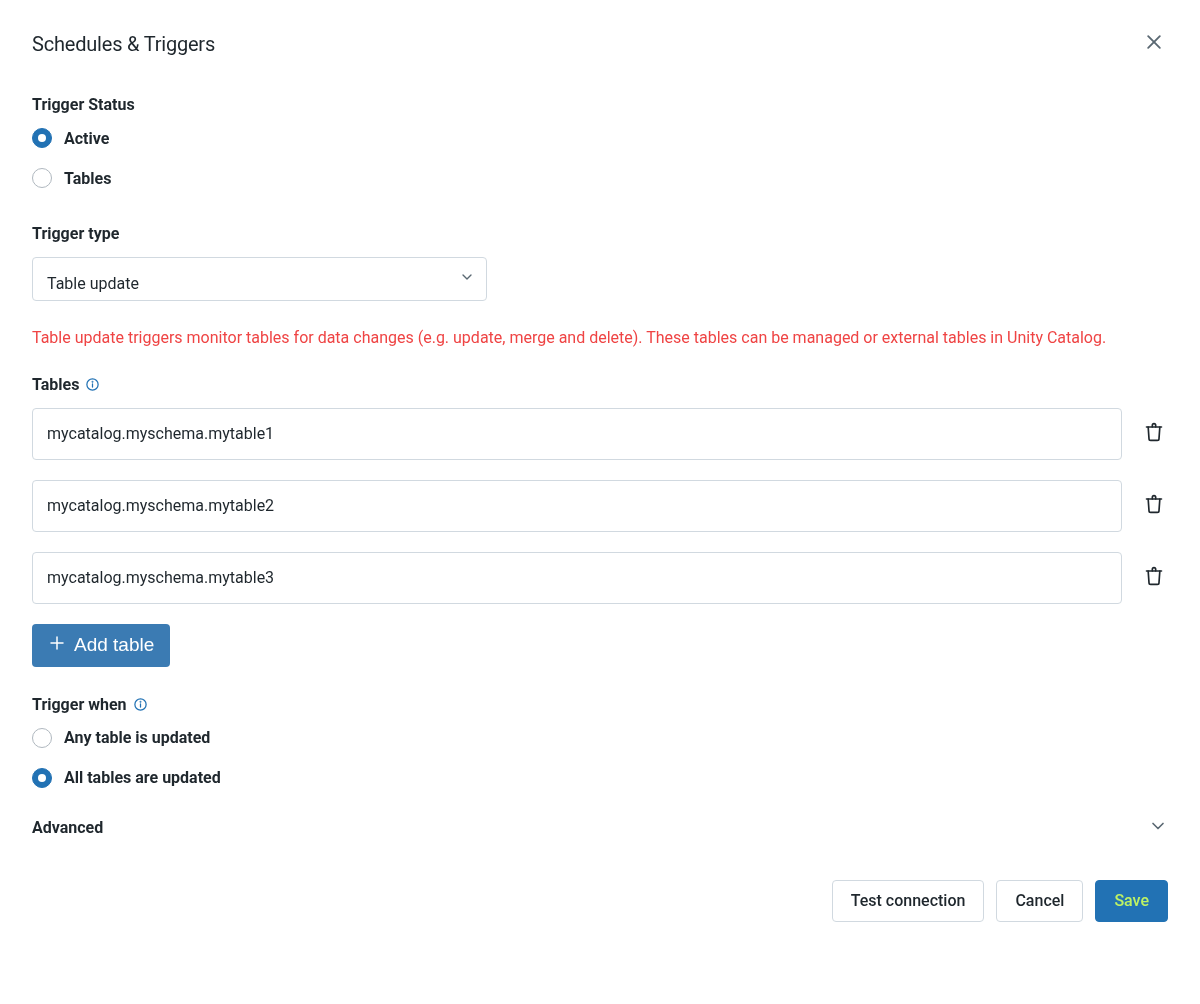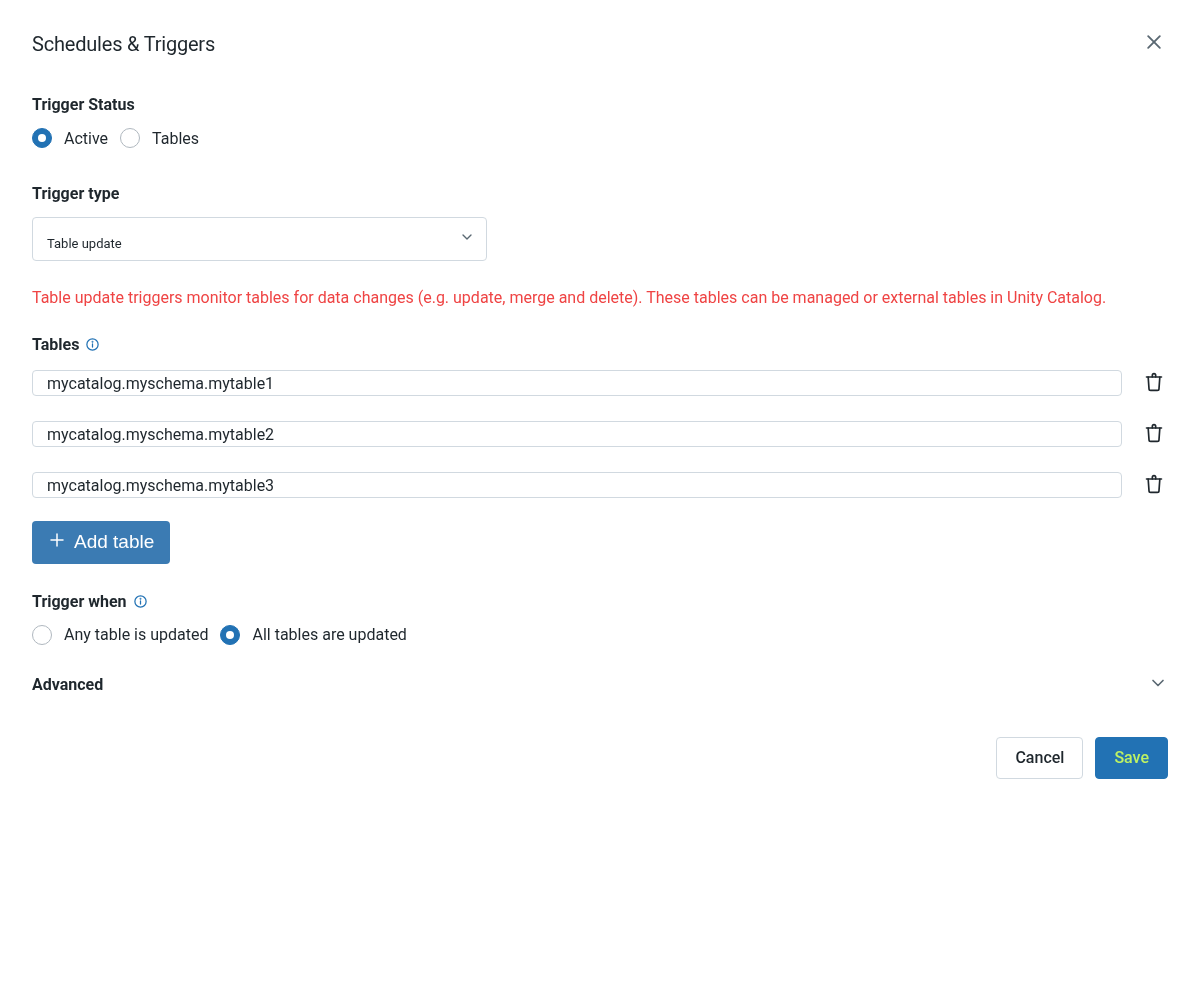--- a/index.html
+++ b/index.html
@@ -31,22 +31,24 @@
     .section-label {
       font-size: 16px;
       font-weight: 700;
       margin-bottom: 14px;
       display: flex;
       align-items: center;
       gap: 6px;
     }
     .radio-group {
       display: flex;
-      gap: 12px;
+      flex-direction: column;
+      gap: 20px;
       margin-bottom: 36px;
+      font-weight: bold;
     }
     .radio-option {
       display: flex;
       align-items: center;
       gap: 12px;
       cursor: pointer;
       font-size: 16px;
     }
     .radio-circle {
       width: 20px;
@@ -73,21 +75,21 @@
       position: relative;
       width: 455px;
       margin-bottom: 24px;
     }
     .select {
       width: 100%;
       height: 44px;
       border: 1px solid #D1D9E0;
       border-radius: 4px;
       padding: 8px 36px 0 14px;
-      font-size: 13px;
+      font-size: 16px;
       background: #fff;
       display: flex;
       align-items: center;
       cursor: pointer;
     }
     .select-chevron {
       position: absolute;
       right: 12px;
       top: 50%;
       transform: translateY(-50%);
@@ -110,21 +112,21 @@
       gap: 20px;
       margin-bottom: 20px;
     }
     .table-row {
       display: flex;
       align-items: center;
       gap: 18px;
     }
     .table-input {
       flex: 1;
-      height: 26px;
+      height: 52px;
       border: 1px solid #D1D9E0;
       border-radius: 4px;
       padding: 0 14px;
       font-size: 16px;
       font-family: inherit;
       color: #1F272D;
       background: #fff;
     }
     .trash-btn {
       background: none;
@@ -313,18 +315,19 @@
   <span class="section-label" style="margin-bottom:0">Advanced</span>
   <span class="advanced-chevron">
     <svg width="20" height="20" viewBox="0 0 24 24" fill="none" stroke="currentColor" stroke-width="2" stroke-linecap="round" stroke-linejoin="round">
         <polyline points="6 9 12 15 18 9"></polyline>
       </svg>
   </span>
 </div>
 
 
 <div class="footer">
+  <button class="btn btn-secondary">Test connection</button>
   <button class="btn btn-secondary">Cancel</button>
   <button class="btn btn-primary">Save</button>
 </div>
 
 
 
 
 </body></html>

